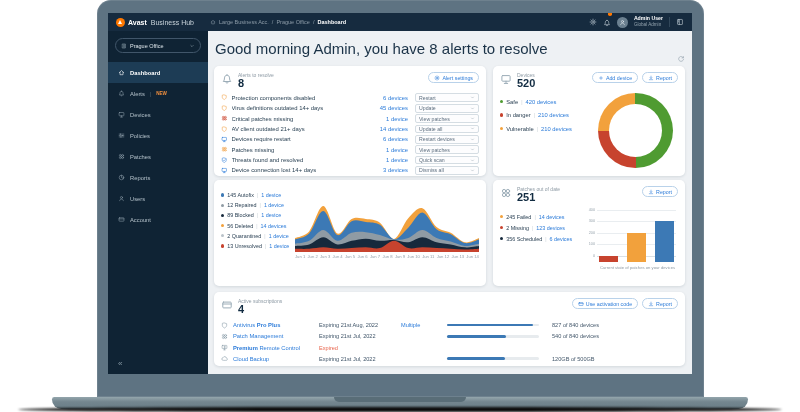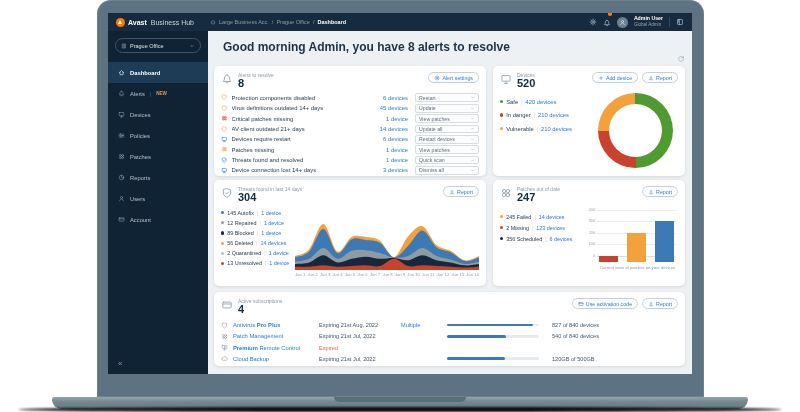--- a/index.html
+++ b/index.html
@@ -46,21 +46,21 @@
   .nav-item .ic { width:7px; height:7px; color:#8798a4; }
   .nav-item.active { background:#1d3c55; color:#fff; font-weight:700; }
   .nav-item.active .ic { color:#fff; }
   .nav-badge { font-size:4.6px; font-weight:700; color:#f3903f; }
   .nav-badge:empty { display:none; }
   .bdiv { color:#56masked6b7a; color:#5a6f7d; font-size:5px; }
   .collapse { position:absolute; left:10px; bottom:6px; color:#8496a2; font-size:8px; }
 
   
   .main { flex:1; background:#eef1f4; position:relative; }
-  .greeting { position:absolute; left:7px; top:9px; font-size:12px; font-weight:700; color:#1a3247;margin-left:8px; }
+  .greeting { position:absolute; left:7px; top:9px; font-size:15px; font-weight:400; color:#1a3247; }
   .refresh { position:absolute; right:7px; top:24px; width:8px; height:8px; color:#98a6b0; }
 
   .card { position:absolute; background:#fff; border-radius:5px; box-shadow:0 1px 3px rgba(20,40,60,.12); padding:6px 7px; }
   .card-a { left:6px; top:35px; width:272px; height:110px; }
   .card-b { left:285px; top:35px; width:192px; height:110px; }
   .card-c { left:6px; top:149px; width:272px; height:106px; }
   .card-d { left:285px; top:149px; width:192px; height:106px; }
   .card-e { left:6px; top:261px; width:471px; height:74px; }
 
   .card-head { display:flex; align-items:flex-start; }
@@ -444,39 +444,20 @@
                 <span class="dot" style="background: rgb(242, 161, 60);"></span>
                 <span>Vulnerable</span>
                 <span class="leg-sep">|</span>
                 <a class="leg-val">210 devices</a>
               </div>
             </div>
             <div class="donut" id="donut" style="background: conic-gradient(rgb(79, 155, 49) 0deg, rgb(79, 155, 49) 180deg, rgb(199, 67, 46) 180deg, rgb(199, 67, 46) 270deg, rgb(242, 161, 60) 270deg, rgb(242, 161, 60) 360deg);"></div>
           </section>
 
           <section class="card card-c">
-            <div class="card-head">
-              <span class="ic hicon"><svg viewBox="0 0 12 12" width="100%" height="100%" fill="none" stroke="currentColor" stroke-width="1" stroke-linecap="round" stroke-linejoin="round">
-                    <path d="M6 1.7 9.7 2.9V6c0 2.6-3.7 4.3-3.7 4.3S2.3 8.6 2.3 6V2.9Z"></path>
-                    <path d="M4.5 5.9l1.1 1.2 2-2.2"></path>
-                  </svg></span>
-              <span class="hmeta">
-                <div class="hlabel">Threats found in last 14 days</div>
-                <div class="hcount">304</div>
-              </span>
-              <span class="hbtns">
-                <button class="pill">
-                  <span class="ic"><svg viewBox="0 0 12 12" width="100%" height="100%" fill="none" stroke="currentColor" stroke-width="1" stroke-linecap="round" stroke-linejoin="round">
-                        <path d="M6 2.2v4.6M4.2 5.2 6 7 7.8 5.2"></path>
-                        <path d="M2.6 9.4h6.8"></path>
-                      </svg></span>
-                  <span>Report</span>
-                </button>
-              </span>
-            </div>
             <div class="c-body">
               <div class="c-legend">
                 <div class="leg-item">
                     <span class="dot" style="background: rgb(60, 121, 181);"></span>
                     <span>145 Autofix</span>
                     <span class="leg-sep">|</span>
                     <a class="leg-val">1 device</a>
                   </div>
                 <div class="leg-item">
                     <span class="dot" style="background: rgb(143, 155, 164);"></span>
@@ -540,21 +521,21 @@
           <section class="card card-d">
             <div class="card-head">
               <span class="ic hicon"><svg viewBox="0 0 12 12" width="100%" height="100%" fill="none" stroke="currentColor" stroke-width="1" stroke-linecap="round" stroke-linejoin="round">
                     <circle cx="4.1" cy="4.1" r="1.7"></circle>
                     <circle cx="7.9" cy="4.1" r="1.7"></circle>
                     <circle cx="4.1" cy="7.9" r="1.7"></circle>
                     <circle cx="7.9" cy="7.9" r="1.7"></circle>
                   </svg></span>
               <span class="hmeta">
                 <div class="hlabel">Patches out of date</div>
-                <div class="hcount">247</div>
+                <div class="hcount">251</div>
               </span>
               <span class="hbtns">
                 <button class="pill">
                   <span class="ic"><svg viewBox="0 0 12 12" width="100%" height="100%" fill="none" stroke="currentColor" stroke-width="1" stroke-linecap="round" stroke-linejoin="round">
                         <path d="M6 2.2v4.6M4.2 5.2 6 7 7.8 5.2"></path>
                         <path d="M2.6 9.4h6.8"></path>
                       </svg></span>
                   <span>Report</span>
                 </button>
               </span>

